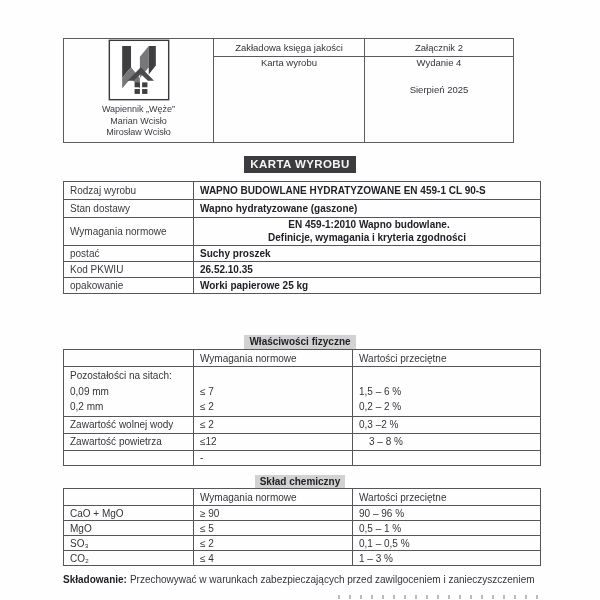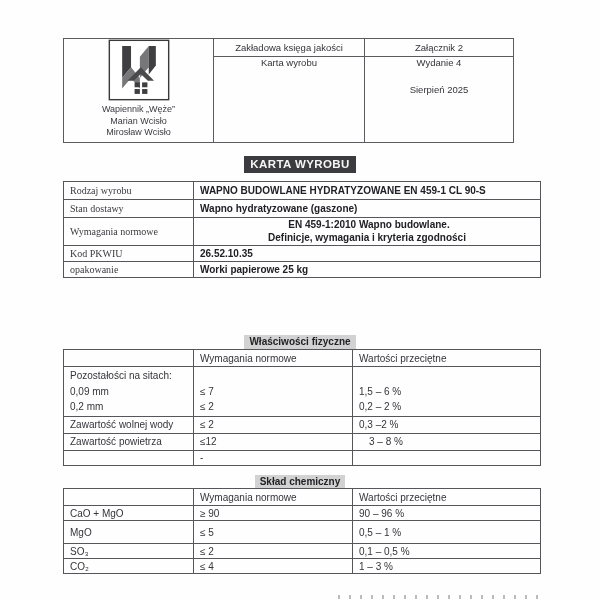--- a/index.html
+++ b/index.html
@@ -27,21 +27,21 @@
   .title-wrap { position:absolute; left:0; top:154px; width:600px; text-align:center; }
   .doc-title {
     display:inline-block; background:#3c3c40; color:#f5f5f5;
     font-weight:bold; font-size:11.5px; letter-spacing:.4px; padding:2px 6px 3px;
   }
 
   
   .tbl-wrap { position:absolute; left:63px; }
   table.data { border-collapse:collapse; table-layout:fixed; width:477px; }
   table.data td { border:1px solid #55555a; font-size:10px; padding:1px 6px; vertical-align:middle; }
-  .lbl { color:#3a3a40;font-family:Liberation Serif, serif; }
+  .lbl { color:#3a3a40; }
   .val { font-weight:bold; color:#202026; }
   .val .ln { display:block; line-height:12.5px;text-align:center; }
   .ln-ind { padding-left:4px; }
   .h2line { line-height:12.5px; }
 
   
   .sec-wrap { position:absolute; left:0; width:600px; text-align:center; }
   .sec-head {
     display:inline-block; background:#d2d2d2; color:#222226;
     font-weight:bold; font-size:10px; padding:1px 5px 2px;
@@ -125,20 +125,24 @@
         <td class="val">Wapno hydratyzowane (gaszone)</td>
       </tr>
       <tr style="height:27px">
         <td class="lbl">Wymagania normowe</td>
         <td class="val">
           <span class="ln ln-ind">EN 459-1:2010  Wapno budowlane.</span>
           <span class="ln">Definicje, wymagania i kryteria zgodności</span>
         </td>
       </tr>
       <tr style="height:16px">
+        <td class="lbl">postać</td>
+        <td class="val">Suchy proszek</td>
+      </tr>
+      <tr style="height:16px">
         <td class="lbl">Kod PKWIU</td>
         <td class="val">26.52.10.35</td>
       </tr>
       <tr style="height:16px">
         <td class="lbl">opakowanie</td>
         <td class="val">Worki papierowe 25 kg</td>
       </tr>
     </tbody>
       </table>
   </div>
@@ -211,35 +215,38 @@
           <tr style="height:17px">
         <td></td>
         <td>Wymagania normowe</td>
         <td>Wartości przeciętne</td>
       </tr>
       <tr style="height:15px">
         <td>CaO + MgO</td>
         <td>≥ 90</td>
         <td>90 – 96 %</td>
       </tr>
-      <tr style="height:23px">
+      <tr style="height:15px">
         <td>MgO</td>
         <td>≤ 5</td>
         <td>0,5 – 1 %</td>
       </tr>
       <tr style="height:15px">
         <td>SO₃</td>
         <td>≤ 2</td>
         <td>0,1 – 0,5 %</td>
       </tr>
       <tr style="height:15px">
         <td>CO₂</td>
         <td>≤ 4</td>
         <td>1 – 3 %</td>
       </tr>
     </tbody>
       </table>
   </div>
 
+  <div class="storage">
+    <b>Składowanie:</b><span>Przechowywać w warunkach zabezpieczających przed zawilgoceniem i zanieczyszczeniem</span>
+  </div>
 
   <div class="clipped-frag"></div>
 
 </div>
 
 </body></html>

